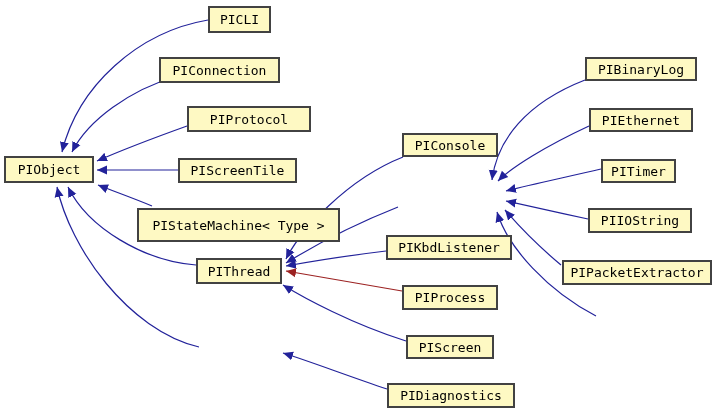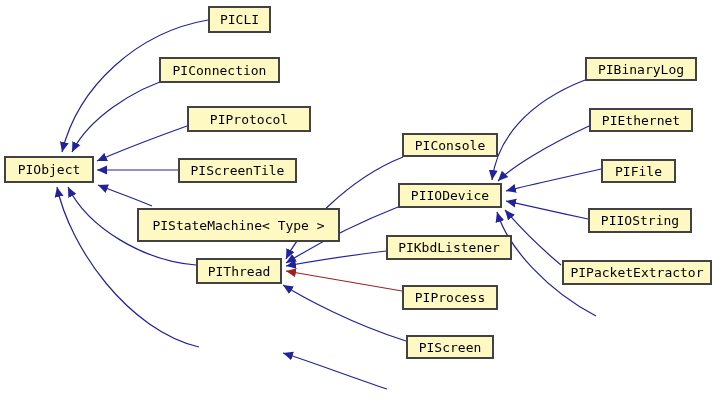--- a/index.html
+++ b/index.html
@@ -80,23 +80,23 @@
   </svg>
 
   <div class="node" id="n-piobject">PIObject</div>
   <div class="node" id="n-picli">PICLI</div>
   <div class="node" id="n-piconnection">PIConnection</div>
   <div class="node" id="n-piprotocol">PIProtocol</div>
   <div class="node" id="n-piscreentile">PIScreenTile</div>
   <div class="node" id="n-pistatemachine">PIStateMachine&lt; Type &gt;</div>
   <div class="node" id="n-pithread">PIThread</div>
   <div class="node" id="n-piconsole">PIConsole</div>
-  <div class="node" id="n-piiodevice">PIIODevice</div>
   <div class="node" id="n-pikbdlistener">PIKbdListener</div>
   <div class="node" id="n-piprocess">PIProcess</div>
   <div class="node" id="n-piscreen">PIScreen</div>
+  <div class="node" id="n-pidiagnostics">PIDiagnostics</div>
   <div class="node" id="n-pibinarylog">PIBinaryLog</div>
   <div class="node" id="n-piethernet">PIEthernet</div>
-  <div class="node" id="n-pifile">PIFile</div>
+  <div class="node" id="n-pifile">PITimer</div>
   <div class="node" id="n-piiostring">PIIOString</div>
   <div class="node" id="n-pipacketextractor">PIPacketExtractor</div>
 
 </div>
 
 </body></html>

